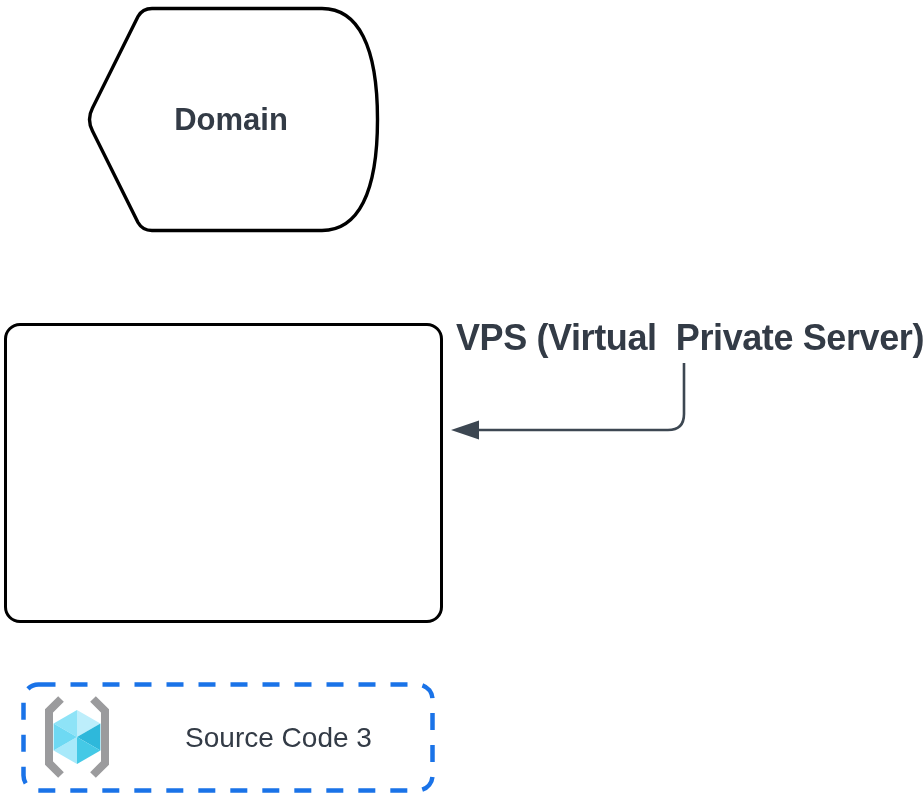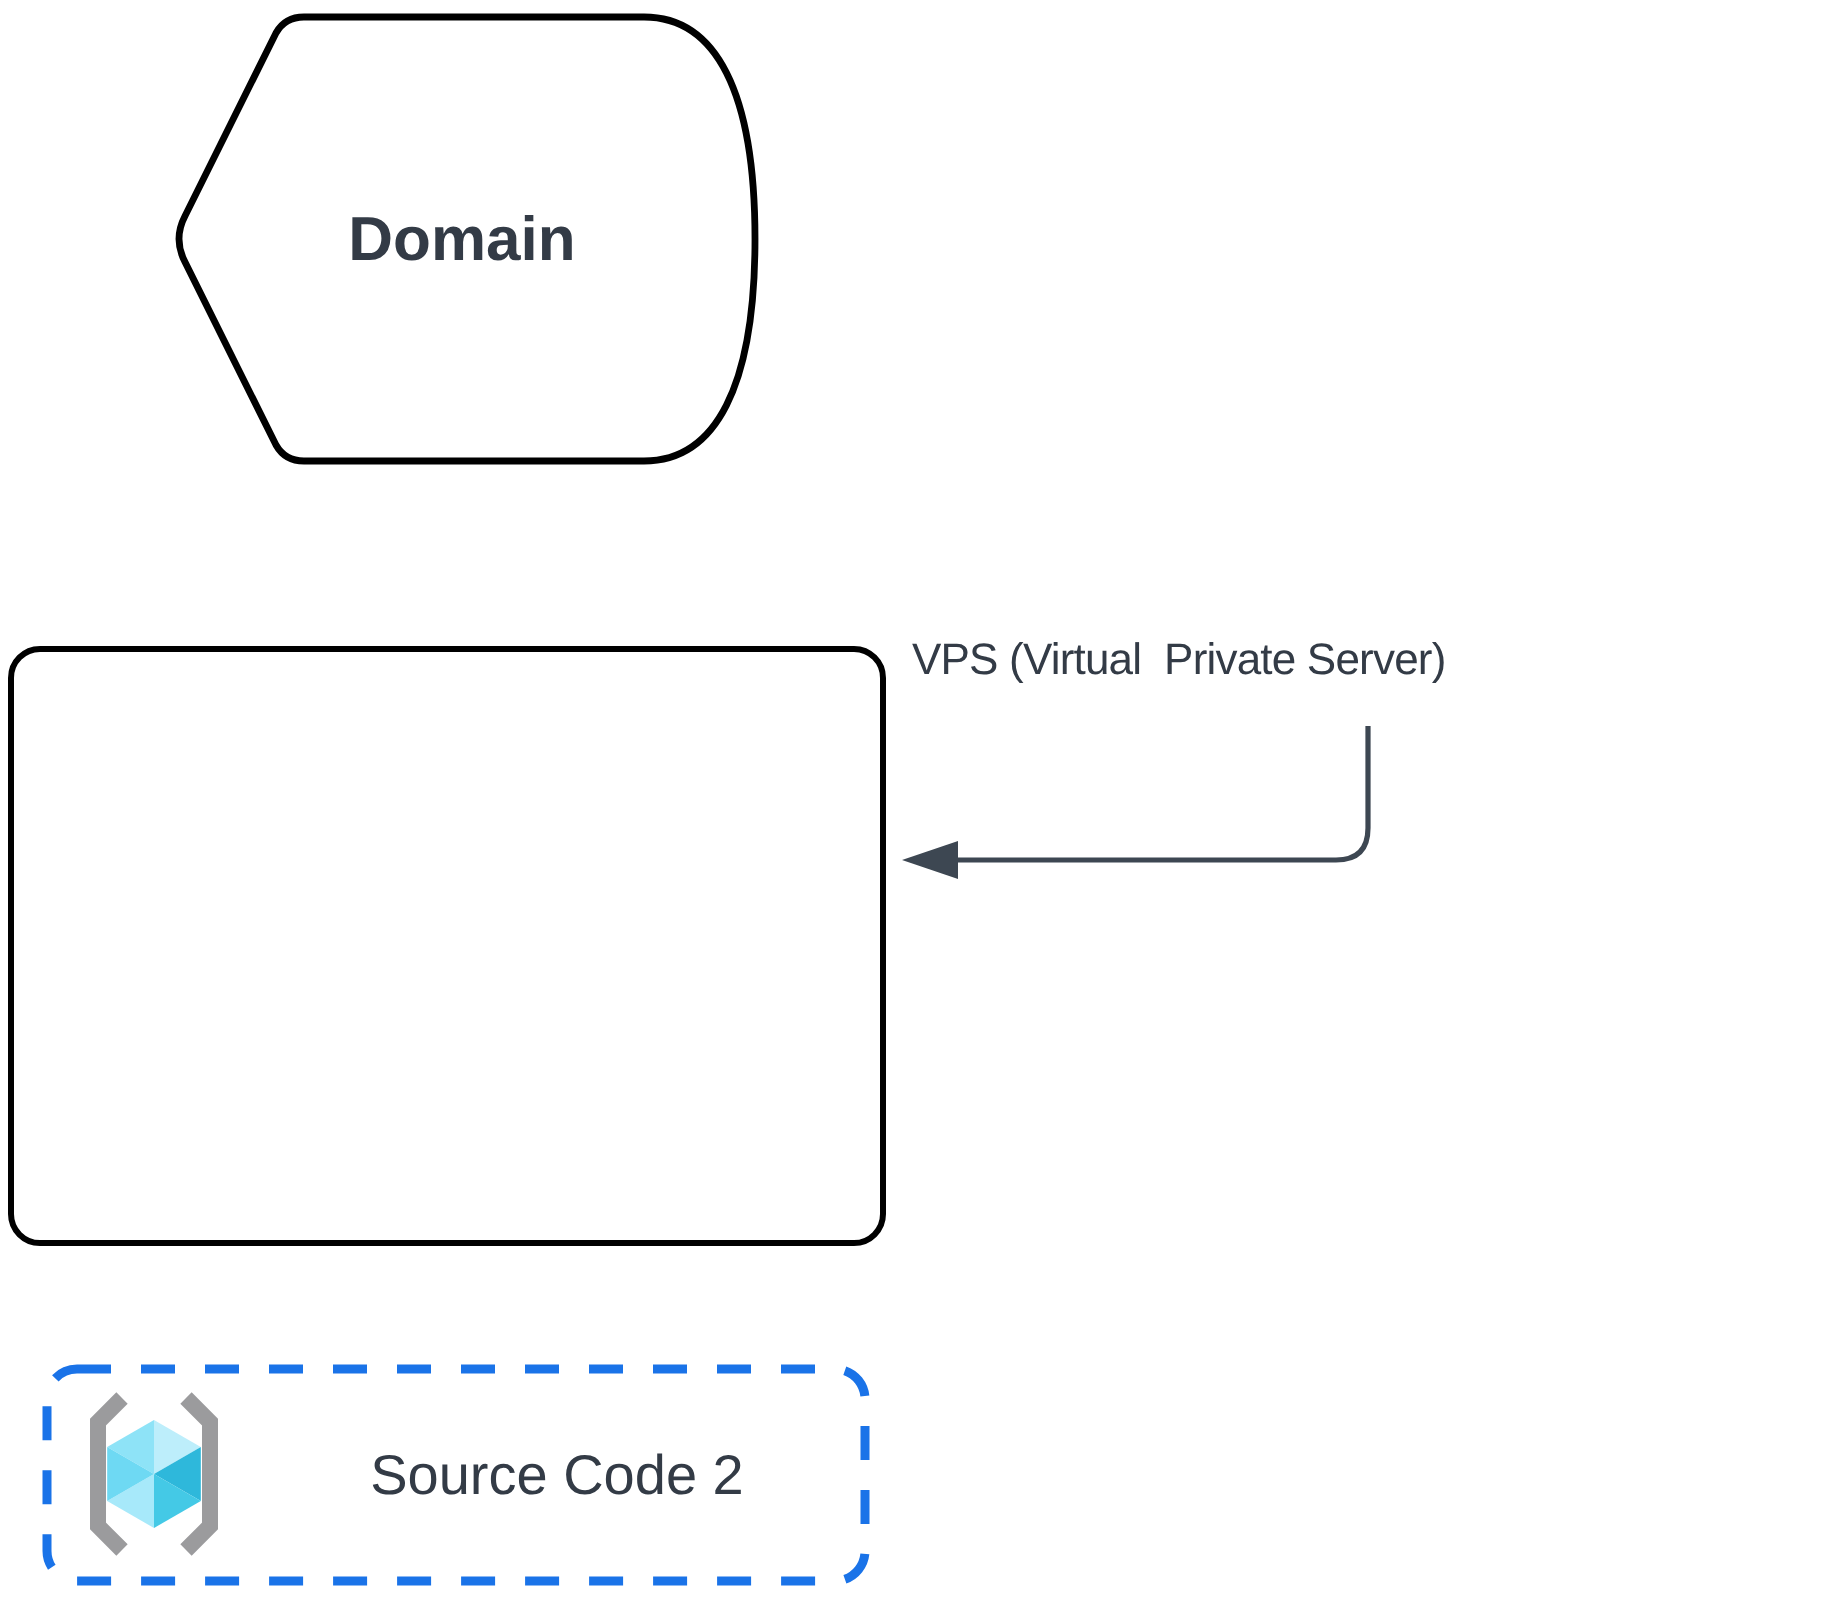--- a/index.html
+++ b/index.html
@@ -35,21 +35,21 @@
   .vps-box {
     left: 4px; top: 323px; width: 433px; height: 294px;
     border: 3.5px solid var(--node-stroke, #000);
     border-radius: 16px;
     background: var(--node-fill, #fff);
   }
 
   
   .edge-label {
     left: 456px; top: 317px;
-    font-size: 22px; font-weight: normal;
+    font-size: 36px; font-weight: bold;
     letter-spacing: -0.4px;
     white-space: pre;
     color: var(--text, #333B46);
   }
   .edge-arrow { left: 445px; top: 355px; }
   .edge-arrow .edge-path {
     fill: none;
     stroke: var(--edge, #3D4752);
     stroke-width: 2.6;
   }
@@ -128,17 +128,17 @@
         <path class="bracket" d="M 53 5 L 65 17 L 65 69 L 53 81"></path>
         <g>
           <polygon class="t1" points="13.6,29.5 37,16 37,43"></polygon>
           <polygon class="t2" points="37,16 60.4,29.5 37,43"></polygon>
           <polygon class="t3" points="60.4,29.5 60.4,56.5 37,43"></polygon>
           <polygon class="t4" points="60.4,56.5 37,70 37,43"></polygon>
           <polygon class="t5" points="37,70 13.6,56.5 37,43"></polygon>
           <polygon class="t6" points="13.6,56.5 13.6,29.5 37,43"></polygon>
         </g>
       </svg>
-      <div class="source-label">Source Code 2</div>
+      <div class="source-label">Source Code 3</div>
     </div>
   </div>
 
 </div>
 
 </body></html>

